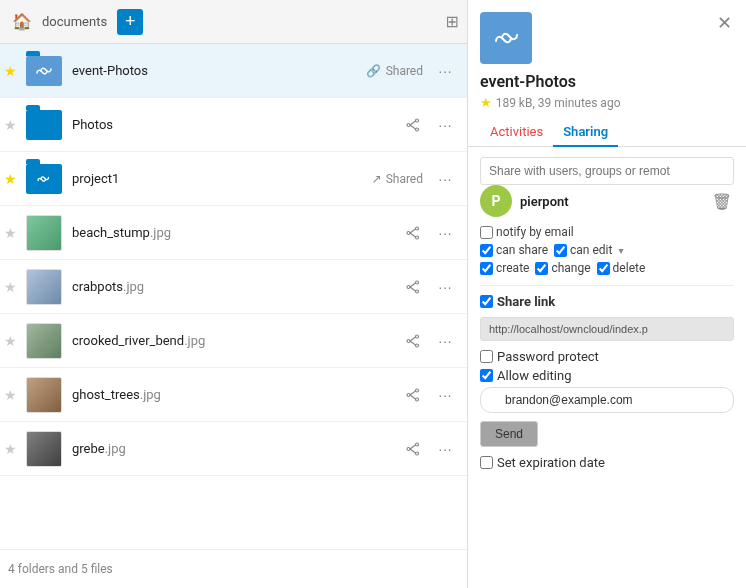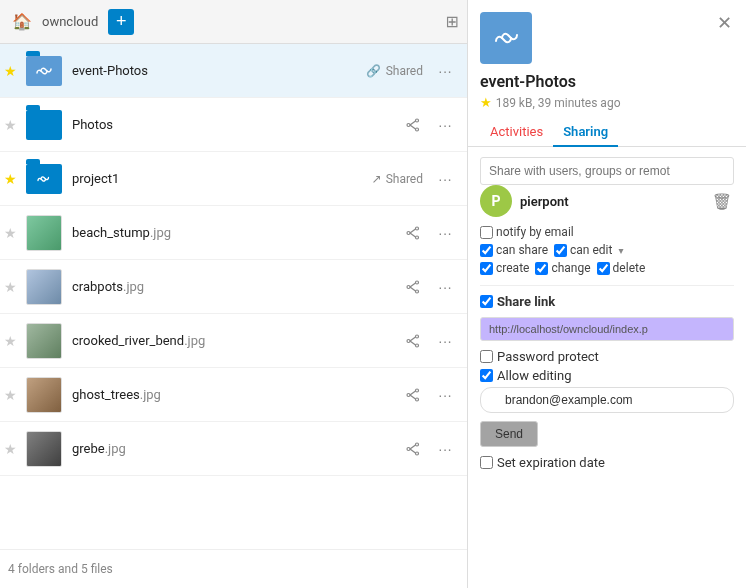--- a/index.html
+++ b/index.html
@@ -384,21 +384,21 @@
 
     .link-url-input {
       width: 100%;
       padding: 5px 8px;
       border: 1px solid #ddd;
       border-radius: 3px;
       font-size: 11px;
       color: #555;
       margin-bottom: 8px;
       outline: none;
-      background: #c4b5fd;
+      background: #e5e5e5;
     }
 
     .option-row {
       display: flex;
       align-items: center;
       gap: 6px;
       margin-bottom: 4px;
     }
 
     .option-row label {
@@ -444,21 +444,21 @@
       height: 36px;
       border-radius: 2px;
     }
   </style>
 </head>
 <body>
 
 <div class="left-panel">
   <div class="top-bar">
     <div class="top-bar-home">🏠</div>
-    <span class="top-bar-breadcrumb">owncloud</span>
+    <span class="top-bar-breadcrumb">documents</span>
     <button class="top-bar-add">+</button>
     <div class="top-bar-spacer"></div>
     <div class="top-bar-grid">⊞</div>
   </div>
 
   <div class="file-list">
 
     <div class="file-row active">
       <div class="star">★</div>
       <div class="icon">

